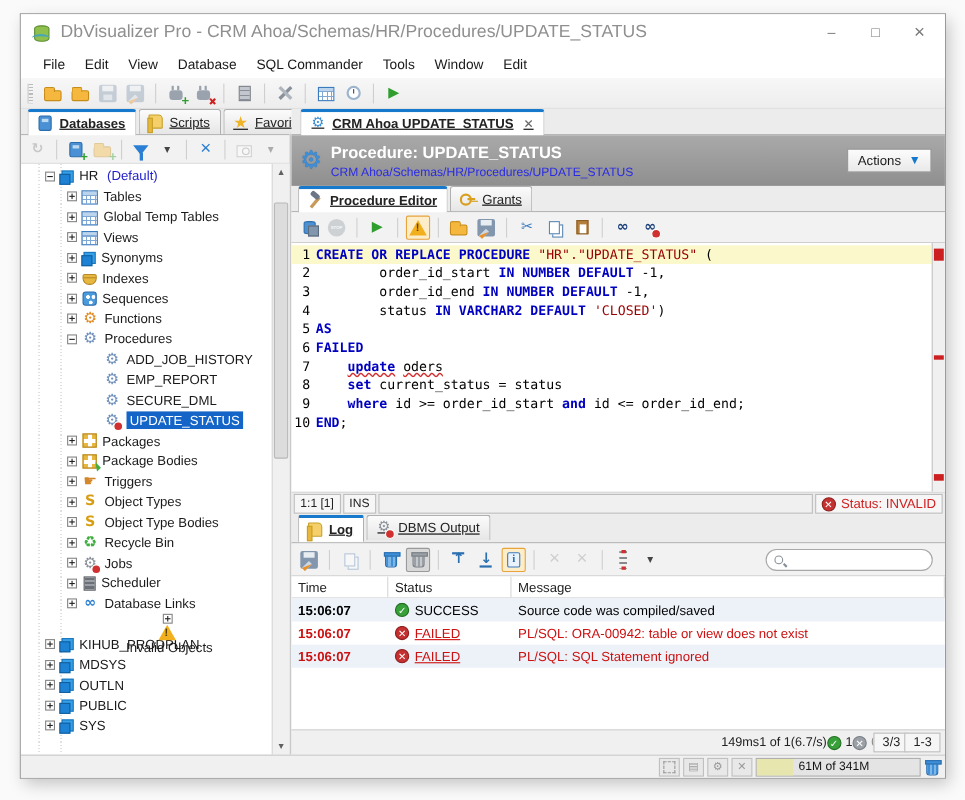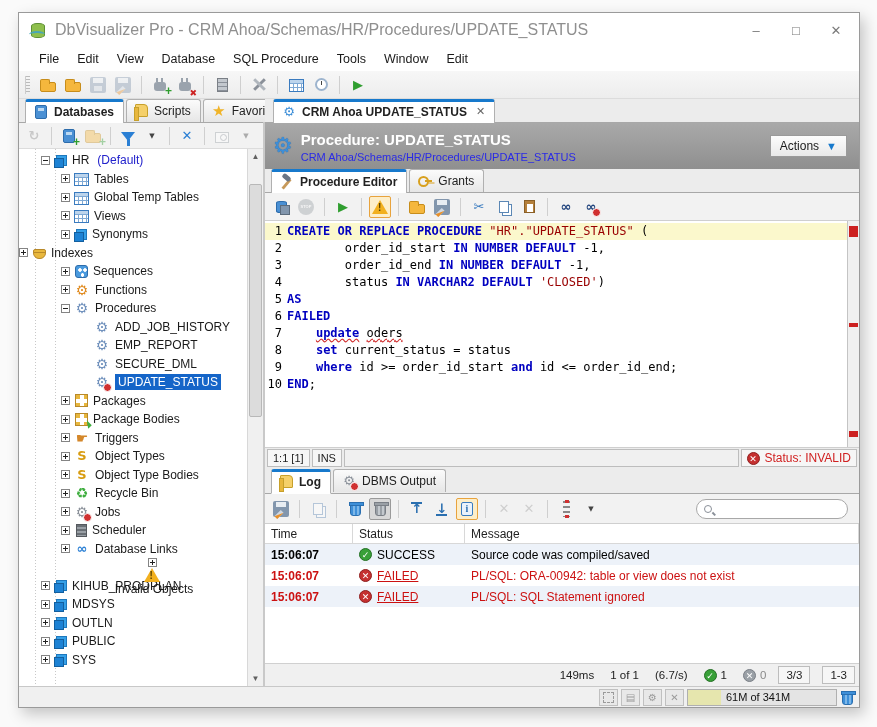--- a/index.html
+++ b/index.html
@@ -91,21 +91,21 @@
   .i-dice { width:13px !important; height:13px !important; margin:1px; background:#4a9ade; border:1px solid #2d6cab; border-radius:3px;
             background-image:radial-gradient(circle at 4px 4px, #fff 1.5px, transparent 2px), radial-gradient(circle at 9px 4px, #fff 1.5px, transparent 2px), radial-gradient(circle at 6.5px 9px, #fff 1.5px, transparent 2px); }
   .i-package { width:13px !important; height:13px !important; margin:1px; background:#e8b73d; border:1px solid #b8892a;
             background-image:linear-gradient(90deg, transparent 0 4px, #fff 4px 8px, transparent 8px), linear-gradient(transparent 0 4px, #fff 4px 8px, transparent 8px); }
   .b-green::after { content:""; position:absolute; right:-3px; bottom:-3px; width:0; height:0; border-left:5px solid transparent; border-bottom:7px solid #3fae3f; transform:rotate(-45deg); }
   .i-chip { width:11px !important; height:13px !important; margin:1px 2px; background:repeating-linear-gradient(#6a7076 0 2px, #9aa0a6 2px 4px); border:1px solid #55595e; }
 
   
   .content { flex:1; display:flex; min-height:0; }
   .left-panel { width:246px; flex:0 0 auto; display:flex; flex-direction:column; border-right:2px solid #c9c9c9; min-height:0; }
-  .tab-row { height:24px; display:flex; align-items:center; padding-left:6px; background:#ececec; border-bottom:1px solid #a8a8a8; flex:0 0 auto; }
+  .tab-row { height:24px; display:flex; align-items:flex-start; padding-left:6px; background:#ececec; border-bottom:1px solid #a8a8a8; flex:0 0 auto;text-decoration:underline; }
   .tab { display:flex; align-items:center; gap:5px; padding:3px 9px 4px 7px; font-size:12px; color:#222;
          border:1px solid #b0b0b0; border-bottom:none; border-radius:3px 3px 0 0; background:linear-gradient(#fbfbfb,#e6e6e6); margin-right:2px; height:23px; }
   .tab.active { background:#fff; border-top:3px solid #1779cc; font-weight:bold; height:25px; margin-bottom:-1px; border-bottom:1px solid #fff; }
   .tab .close { color:#666; font-size:11px; margin-left:4px; }
   .tree-toolbar { height:26px; display:flex; align-items:center; padding:0 4px; gap:2px; background:#f2f2f2; border-bottom:1px solid #dcdcdc; flex:0 0 auto; }
   .tree-wrap { flex:1; display:flex; min-height:0; background:#fff; }
   .tree { flex:1; overflow:hidden; padding-top:2px; position:relative;
           background-image:repeating-linear-gradient(#c8c8c8 0 1px, transparent 1px 3px), repeating-linear-gradient(#c8c8c8 0 1px, transparent 1px 3px);
           background-size:1px 100%, 1px 100%; background-position:36px 0, 16px 0; background-repeat:no-repeat; }
   .trow { height:18.5px; display:flex; align-items:center; font-size:12px; color:#1a1a1a; white-space:nowrap; }
@@ -169,21 +169,21 @@
   .lrow.stripe { background:#edf2f9; }
   .lc { padding:0 6px; white-space:nowrap; overflow:hidden; }
   .lc.c-time { width:88px; flex:0 0 auto; }
   .lc.c-status { width:112px; flex:0 0 auto; display:flex; align-items:center; gap:5px; }
   .lc.c-msg { flex:1; }
   .lrow.ok .c-time { font-weight:bold; }
   .lrow.fail .c-time { font-weight:bold; color:#cc1111; }
   .lrow.fail .c-msg, .lrow.fail .st-label { color:#cc1111; }
   .lrow.fail .st-label { text-decoration:underline; }
 
-  .log-status { height:23px; display:flex; align-items:center; justify-content:flex-end; gap:16px; background:#f0f0f0; border-top:1px solid #d0d0d0; padding:0 4px; font-size:11.5px; color:#222; flex:0 0 auto; }
+  .log-status { height:23px; display:flex; align-items:center; justify-content:flex-end; gap:0; background:#f0f0f0; border-top:1px solid #d0d0d0; padding:0 4px; font-size:11.5px; color:#222; flex:0 0 auto; }
   .log-status .cellbox { border:1px solid #bdbdbd; background:#f6f6f6; padding:2px 7px; margin-left:-4px; }
   .cnt { display:flex; align-items:center; gap:4px; }
 
   
   .bottom-bar { height:21px; background:#f0f0f0; border-top:1px solid #c8c8c8; display:flex; align-items:center; justify-content:flex-end; gap:3px; padding:0 4px; flex:0 0 auto; }
   .bicon { width:19px; height:17px; border:1px solid #c0c0c0; background:#e8e8e8; display:flex; align-items:center; justify-content:center; color:#9a9a9a; font-size:10px; }
   .bicon.dotted { background:#e8e8e8; }
   .bicon.dotted::before { content:""; width:9px; height:9px; border:1px dashed #9a9a9a; }
   .membar { width:150px; height:17px; border:1px solid #b0b0b0; background:#e4e4e4; position:relative; display:flex; align-items:center; }
   .memfill { position:absolute; left:0; top:0; bottom:0; width:22%; background:#e6e6ae; }
@@ -202,21 +202,21 @@
       <span>□</span>
       <span>✕</span>
     </span>
   </div>
 
   <div class="menubar" id="menubar">
       <span class="menu-item">File</span>
       <span class="menu-item">Edit</span>
       <span class="menu-item">View</span>
       <span class="menu-item">Database</span>
-      <span class="menu-item">SQL Procedure</span>
+      <span class="menu-item">SQL Commander</span>
       <span class="menu-item">Tools</span>
       <span class="menu-item">Window</span>
       <span class="menu-item">Edit</span>
     </div>
 
   <div class="toolbar" id="main-toolbar">
     <span class="grip"></span>
   <span class="tbtn">
         <span class="icn i-folder"></span>
       </span>
@@ -324,21 +324,21 @@
             <div class="trow" style="padding-left: 42px;">
               <span class="toggle plus"></span>
               <span class="icn i-grid ti"></span>
               <span class="tlabel">Views</span>
             </div>
             <div class="trow" style="padding-left: 42px;">
               <span class="toggle plus"></span>
               <span class="icn i-schema ti"></span>
               <span class="tlabel">Synonyms</span>
             </div>
-            <div class="trow" style="">
+            <div class="trow" style="padding-left: 42px;">
               <span class="toggle plus"></span>
               <span class="icn i-index ti"></span>
               <span class="tlabel">Indexes</span>
             </div>
             <div class="trow" style="padding-left: 42px;">
               <span class="toggle plus"></span>
               <span class="icn i-dice ti"></span>
               <span class="tlabel">Sequences</span>
             </div>
             <div class="trow" style="padding-left: 42px;">

